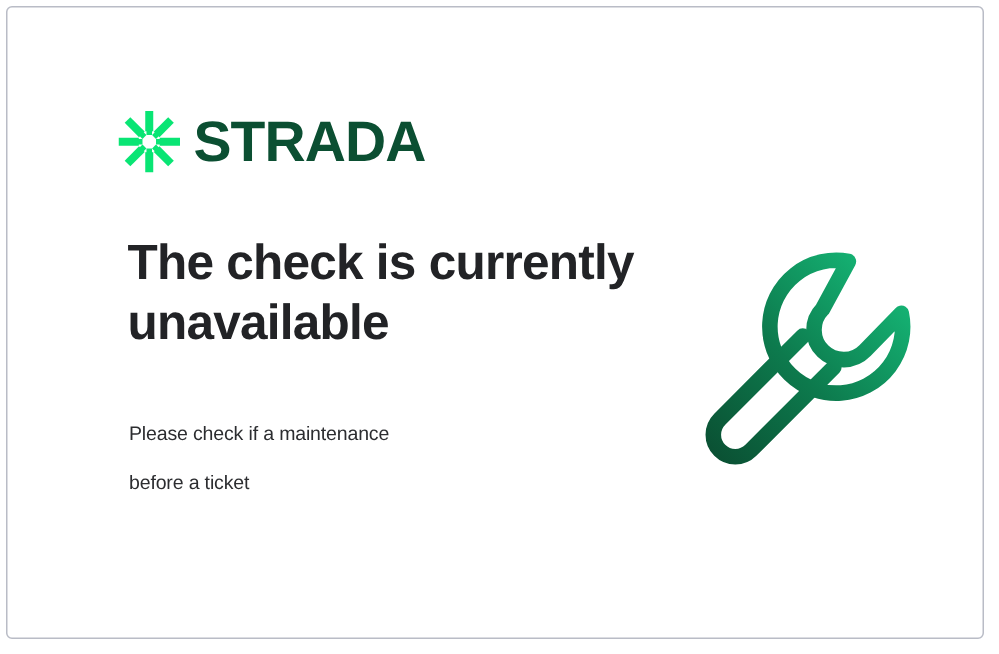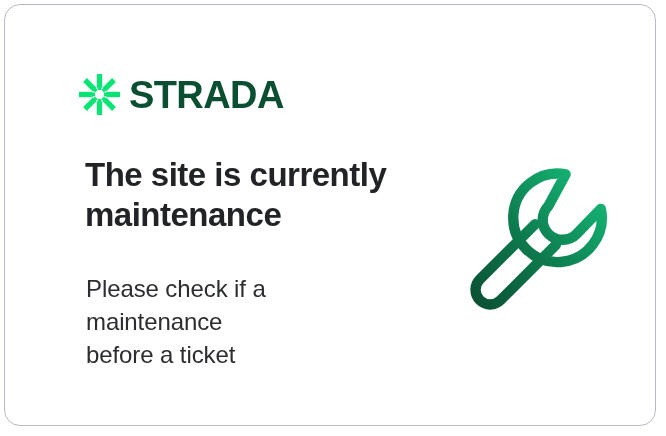--- a/index.html
+++ b/index.html
@@ -18,21 +18,21 @@
 
   
   .card {
     position: absolute;
     left: 4px;
     top: 4px;
     width: 650px;     
     height: 420px;    
     background: #ffffff;
     border: 1px solid #b9bcc6;
-    border-radius: 16px;
+    border-radius: 4px;
     box-sizing: content-box;
   }
 
   
   .logo-lockup {
     position: absolute;
     left: 74px;
     top: 69px;
     display: flex;
     align-items: center;
@@ -68,21 +68,21 @@
     color: #222326;
   }
 
   
   .body-copy {
     position: absolute;
     left: 81px;
     top: 267px;
     width: 320px;
     margin: 0;
-    font-size: 24px;
+    font-size: 13px;
     font-weight: 400;
     line-height: 33px;
     letter-spacing: -0.1px;
     color: #2c2d30;
   }
   .body-copy .line { display: block; }
 
   
   .wrench {
     position: absolute;
@@ -125,21 +125,21 @@
           <rect x="45.5" y="61" width="9" height="17" transform="rotate(45 50 50)"></rect>
           <rect x="45.5" y="22" width="9" height="17" transform="rotate(-45 50 50)"></rect>
           <rect x="45.5" y="61" width="9" height="17" transform="rotate(-45 50 50)"></rect>
         </g>
       </g>
     </svg>
 
     <span class="logo-wordmark">STRADA</span>
   </div>
 
-  <h1 class="headline">The site is currently maintenance</h1>
+  <h1 class="headline">The check is currently unavailable</h1>
 
   <p class="body-copy">
     <span class="line">Please check if a maintenance</span>
     <span class="line">before a ticket</span>
   </p>
 
   <svg class="wrench" viewBox="0 0 120 120" aria-hidden="true">
     <defs>
       <linearGradient id="wrenchGrad" x1="10" y1="110" x2="112" y2="14" gradientUnits="userSpaceOnUse">
         <stop offset="0" stop-color="#0a4d31"></stop>

